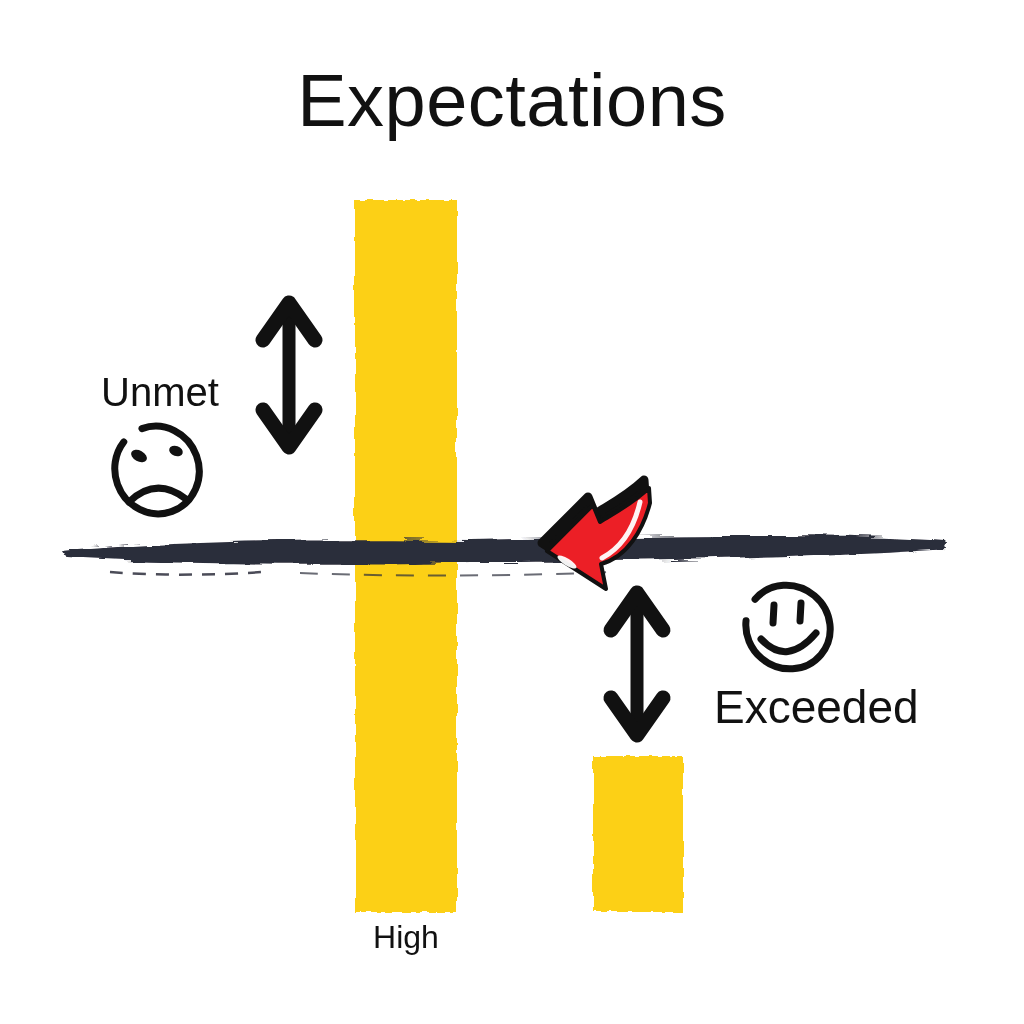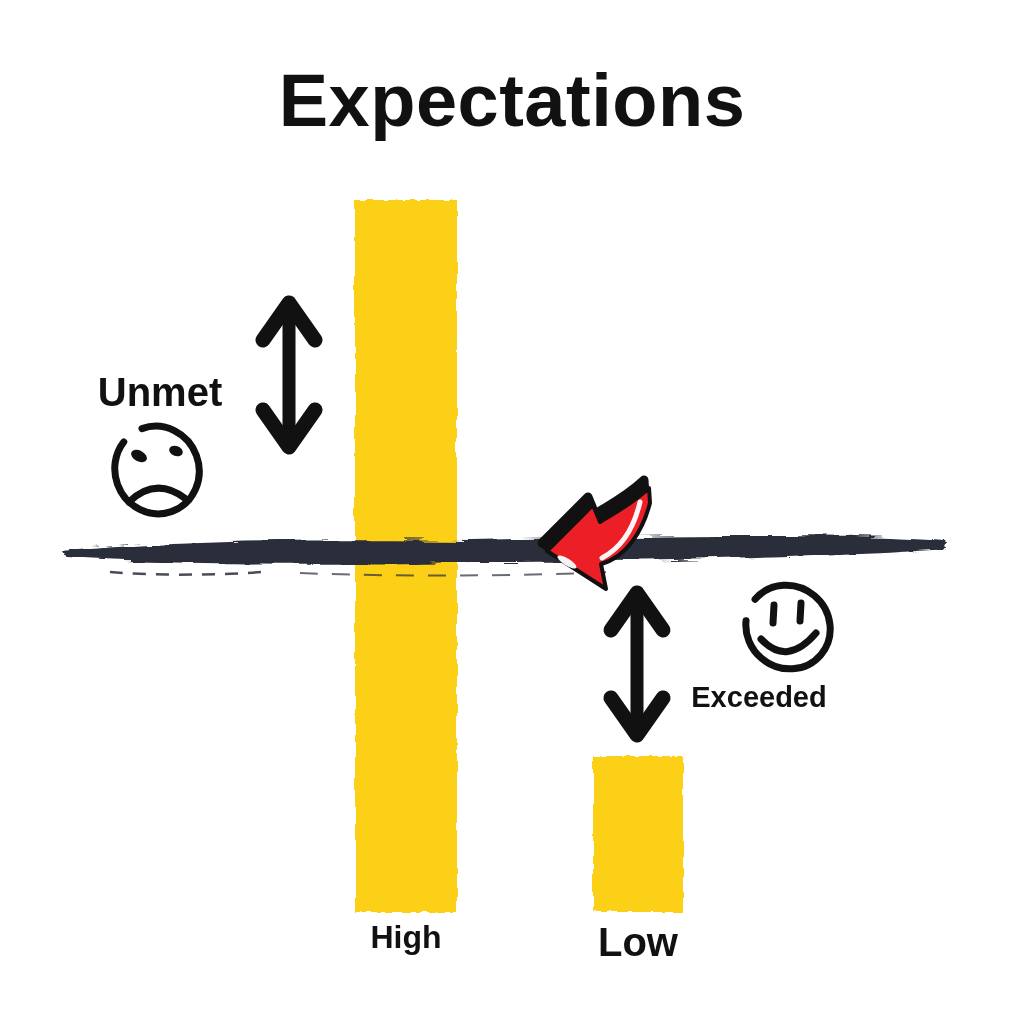--- a/index.html
+++ b/index.html
@@ -19,35 +19,35 @@
   }
   #art {
     position: absolute;
     left: 0; top: 0;
     width: 1024px;
     height: 1024px;
   }
   .label {
     position: absolute;
     color: #111111;
-    font-weight: bold;
+    font-weight: normal;
     text-align: center;
     white-space: nowrap;
     line-height: 1.1;
   }
   .title {
     left: 0;
     width: 1024px;
     top: 60px;
     font-size: 74px;
     letter-spacing: 0.5px;
   }
   .unmet    { left: 60px;  width: 200px; top: 370px; font-size: 40px; text-align: center; }
   .reality  { left: 537px; width: 200px; top: 434px; font-size: 39px; }
-  .exceeded { left: 659px; width: 200px; top: 682px; font-size: 29px; }
+  .exceeded { left: 714px; width: 200px; top: 682px; font-size: 46px; }
   .high     { left: 306px; width: 200px; top: 920px; font-size: 32px; }
   .low      { left: 538px; width: 200px; top: 920px; font-size: 40px; }
 </style>
 </head>
 <body>
 
 <div id="canvas">
 
   <svg id="art" viewBox="0 0 1024 1024" xmlns="http://www.w3.org/2000/svg">
     <defs>
@@ -101,15 +101,14 @@
       <path d="M649,488 C632,504 616,512 600,522 L593,505 L547,551 L606,589 L601,564 C627,557 643,530 650,503 Z" stroke="#111111" stroke-width="4" stroke-linejoin="round" fill="#EC1F26"></path>
       <path d="M640,502 C634,528 621,548 602,558" stroke="#ffffff" stroke-width="5" fill="none" stroke-linecap="round" opacity="0.95"></path>
       <ellipse cx="567" cy="562" rx="11" ry="3.5" fill="#ffffff" opacity="0.95" transform="rotate(31 567 562)"></ellipse>
     </g>
   </svg>
 
   <div class="label title">Expectations</div>
   <div class="label unmet">Unmet</div>
   <div class="label exceeded">Exceeded</div>
   <div class="label high">High</div>
-  <div class="label low">Low</div>
 
 </div>
 
 </body></html>

